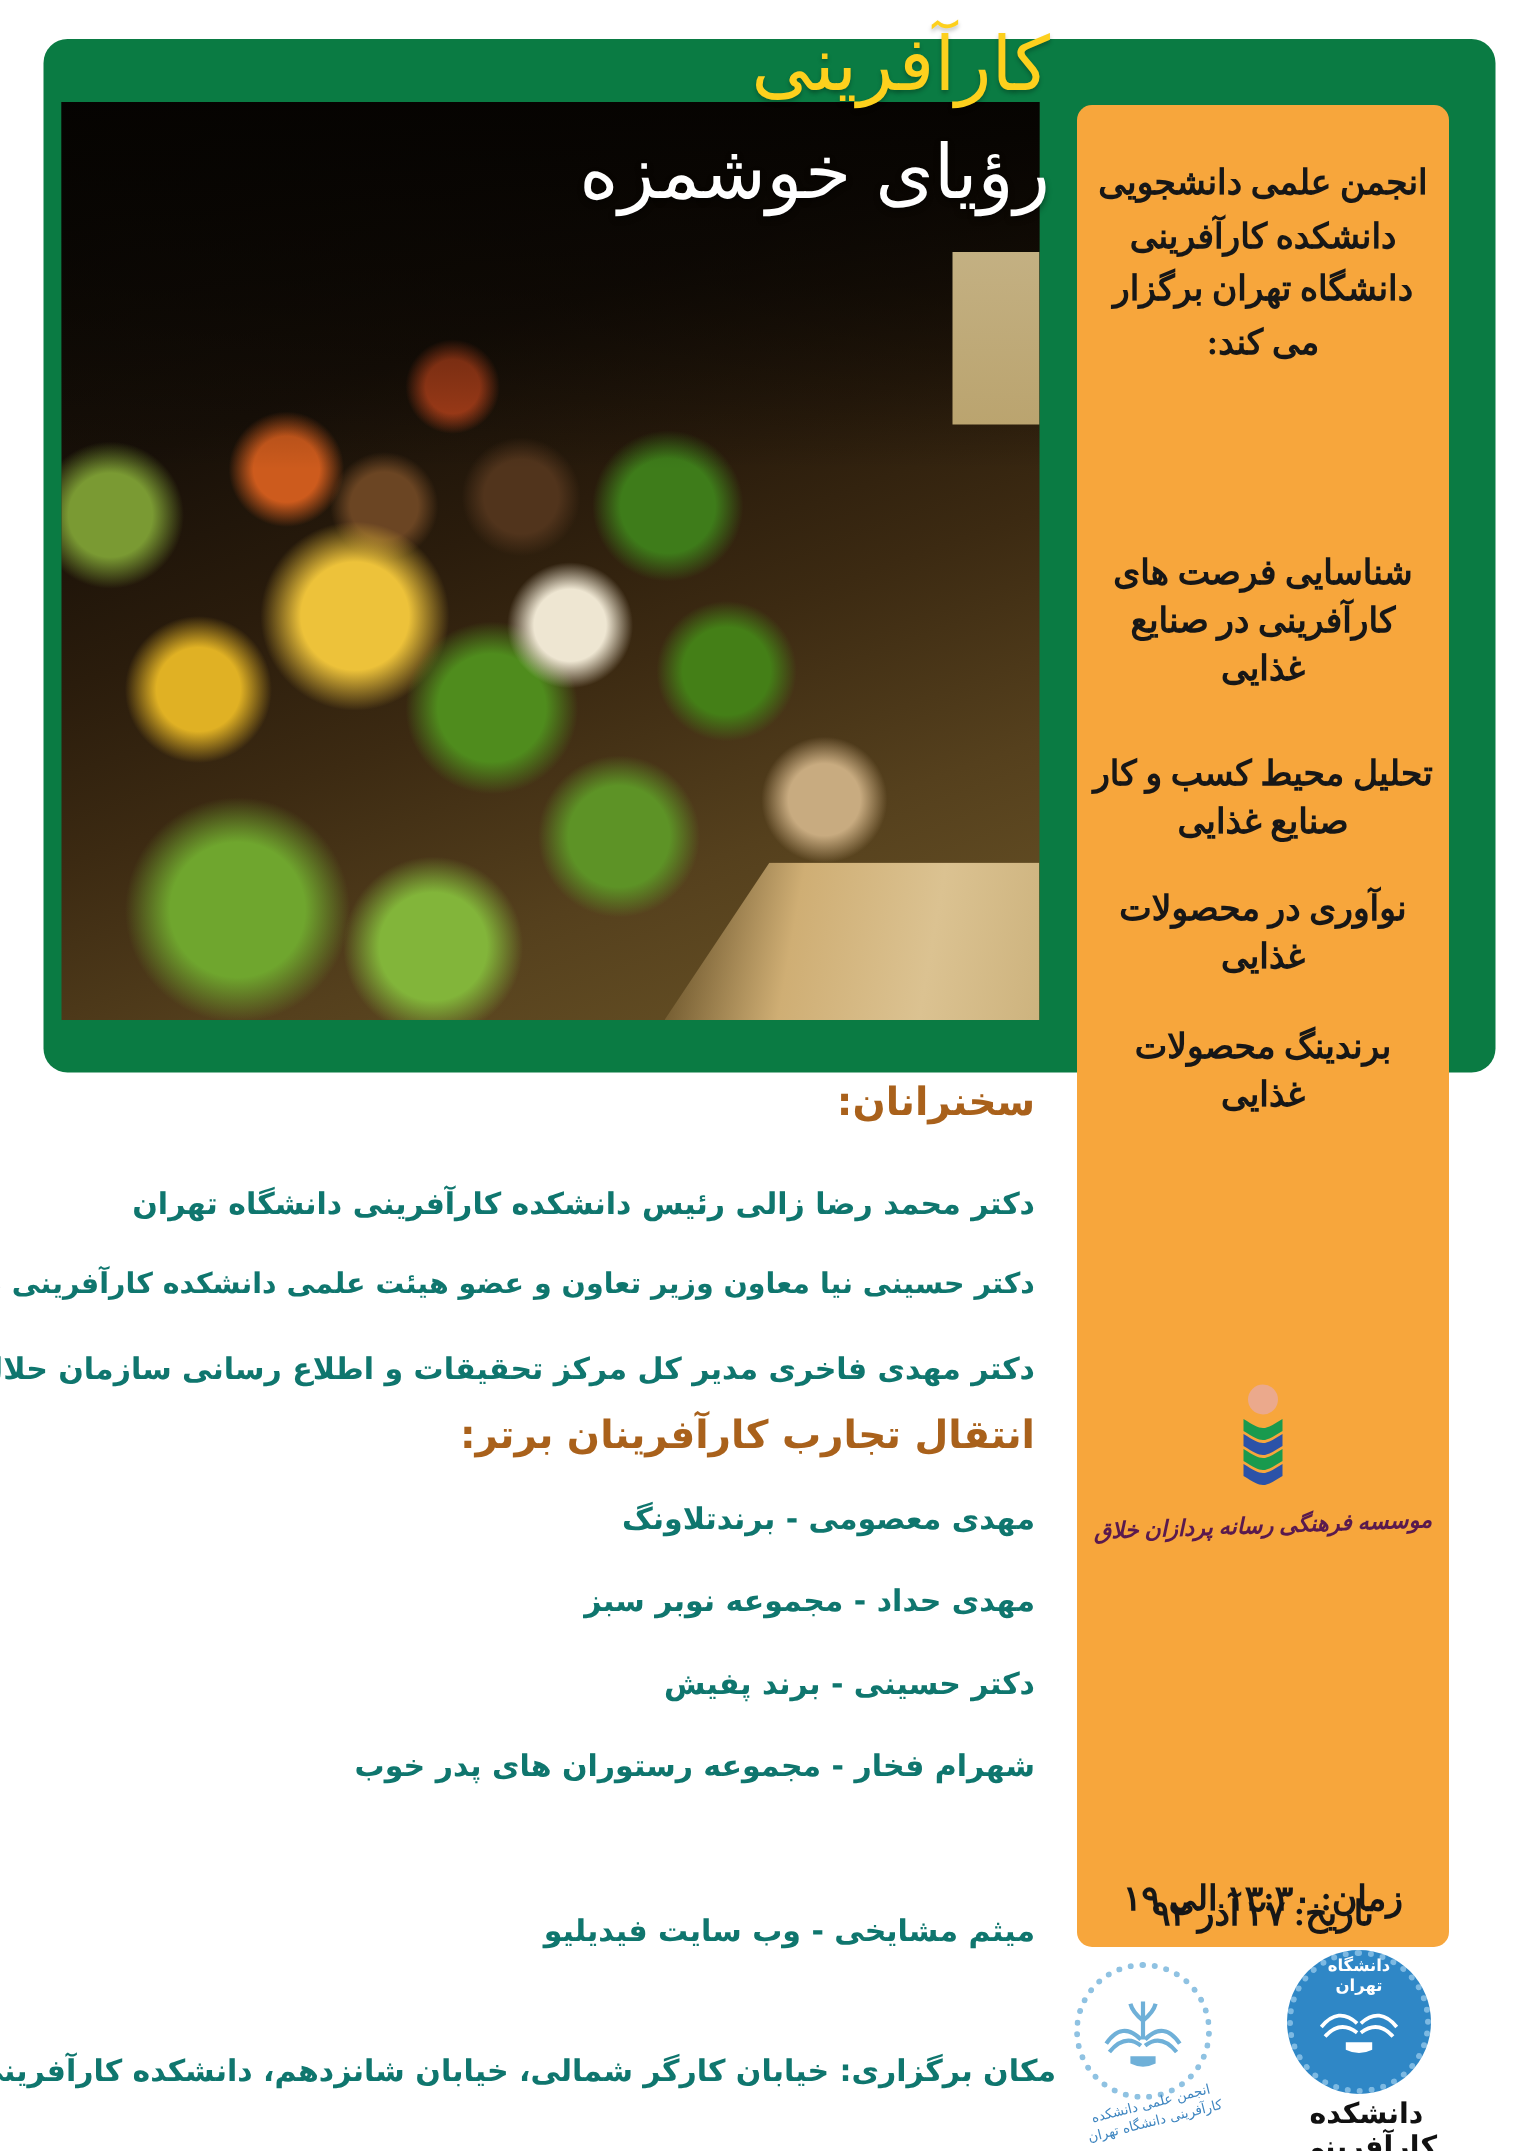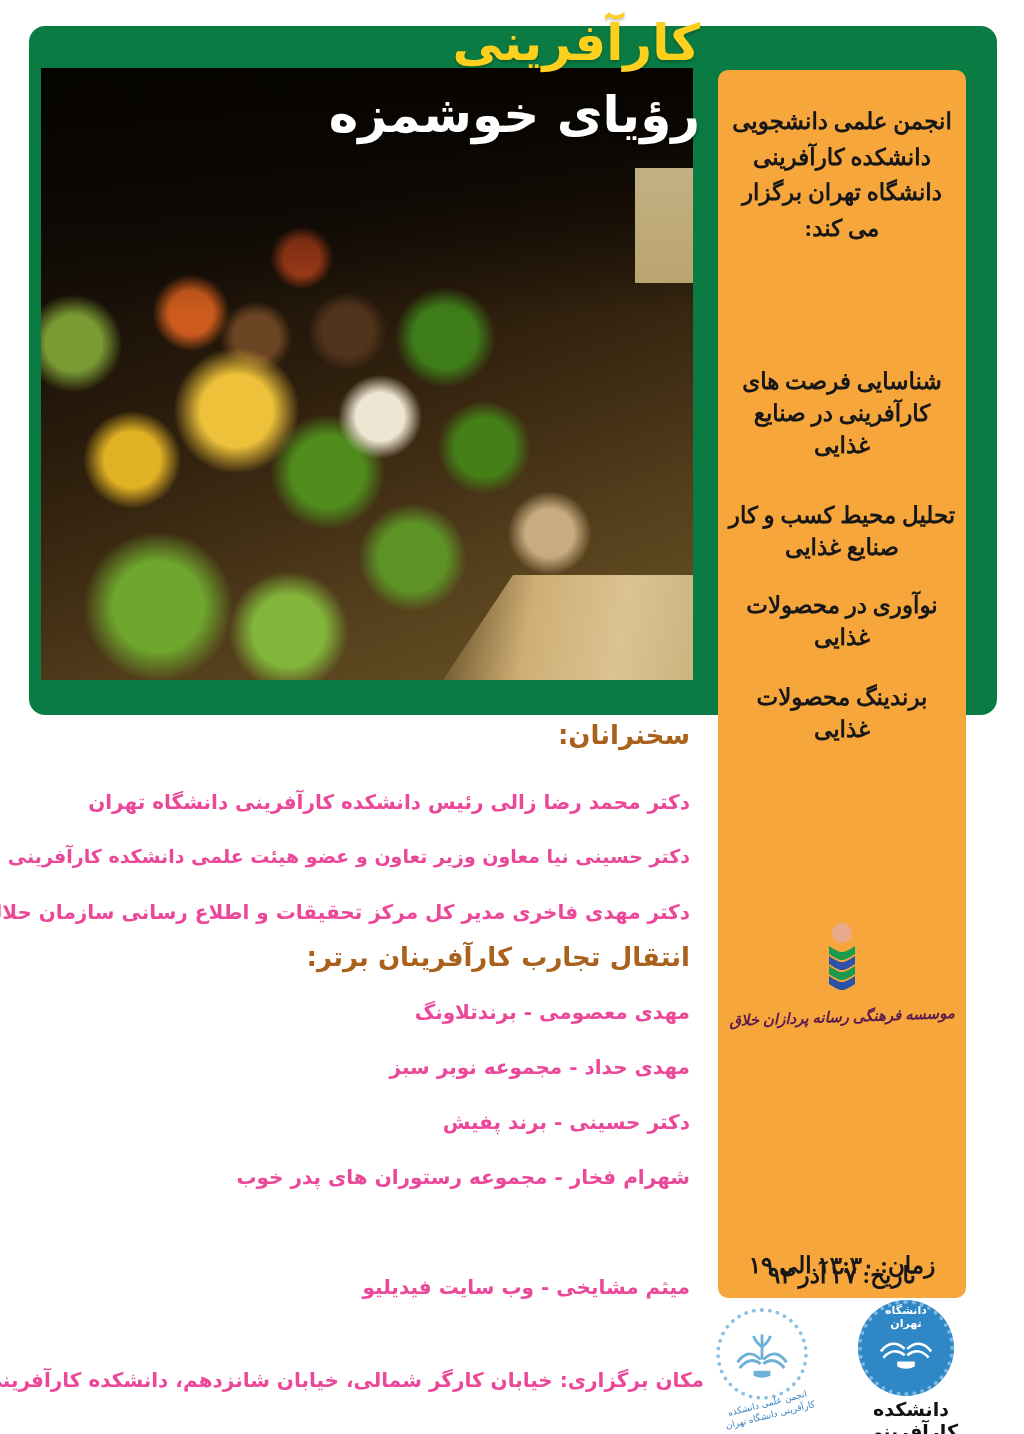--- a/index.html
+++ b/index.html
@@ -31,40 +31,40 @@
       radial-gradient(circle 70px at 5% 45%, #7a9a33 0 40%, rgba(0,0,0,0) 70%),
       linear-gradient(160deg, #0d0a05 0%, #181008 30%, #2a1c0c 46%, #3c2a12 60%, #55401d 78%, #6b5527 100%);
   }
   .photo::before{content:"";position:absolute;right:0;top:100px;width:58px;height:115px;
     background:linear-gradient(180deg,#cdb989,#c2ab74);opacity:.95;}
   .photo::after{content:"";position:absolute;right:0;bottom:0;width:250px;height:105px;
     background:linear-gradient(100deg, rgba(205,170,110,0) 0%, #cfae74 35%, #dbc291 70%, #cdb37e 100%);
     clip-path:polygon(28% 0,100% 0,100% 100%,0 100%);}
 
   
-  .title{position:absolute;top:10px;right:324px;text-align:right;font-weight:bold;line-height:1.35;}
+  .title{position:absolute;top:10px;right:324px;text-align:right;font-weight:normal;line-height:1.35;}
   .title .t1{font-size:50px;color:#fdd01d;text-shadow:0 2px 3px rgba(0,0,0,.25);}
   .title .t2{font-size:50px;color:#ffffff;margin-top:4px;text-shadow:0 2px 4px rgba(0,0,0,.45);}
 
   
   .sidebar{position:absolute;left:718px;top:70px;width:248px;height:1228px;
     background:#f7a63c;border-radius:10px;font-family:Liberation Serif, serif;}
   .sidebar .abs{position:absolute;left:0;width:100%;text-align:center;font-weight:bold;color:#171717;}
   .intro{top:34px;font-size:23px;line-height:1.55;padding:0 10px;box-sizing:border-box;}
   .topics-heading{top:232px;font-size:25px;color:#d92a25 !important;}
   .topic{font-size:23px;line-height:1.4;padding:0 8px;box-sizing:border-box;}
   .t0{top:296px;} .t1{top:430px;} .t2{top:520px;} .t3{top:612px;} .t4{top:702px;}
   .inst-logo{top:852px;}
   .inst-caption{top:938px;font-size:15px;color:#5a1a4e !important;font-style:italic;
     transform:rotate(-2deg);}
   .date-line{top:1182px;font-size:23px;margin-top:10px;}
   .time-line{top:1182px;font-size:23px;}
 
   
-  .line{position:absolute;right:334px;white-space:nowrap;font-weight:bold;color:#ec4899;font-size:20px;text-align:right;}
+  .line{position:absolute;right:334px;white-space:nowrap;font-weight:bold;color:#0f766e;font-size:20px;text-align:right;}
   .heading{color:#a9611b;font-size:26px;}
   .sp-h{top:720px;} .sp1{top:790px;} .sp2{top:845px;font-size:19px;} .sp3{top:900px;}
   .en-h{top:942px;} .e0{top:1000px;} .e1{top:1055px;} .e2{top:1110px;} .e3{top:1165px;}
   .e4{top:1220px;} .e5{top:1275px;}
   .venue{top:1368px;right:320px;font-size:20px;}
 
   
   .logo-wrap{position:absolute;border-radius:50%;}
   .left-logo{left:716px;top:1308px;width:92px;height:92px;border:4px dotted #8fc2e2;
     background:#ffffff;box-sizing:border-box;display:flex;align-items:center;justify-content:center;}

